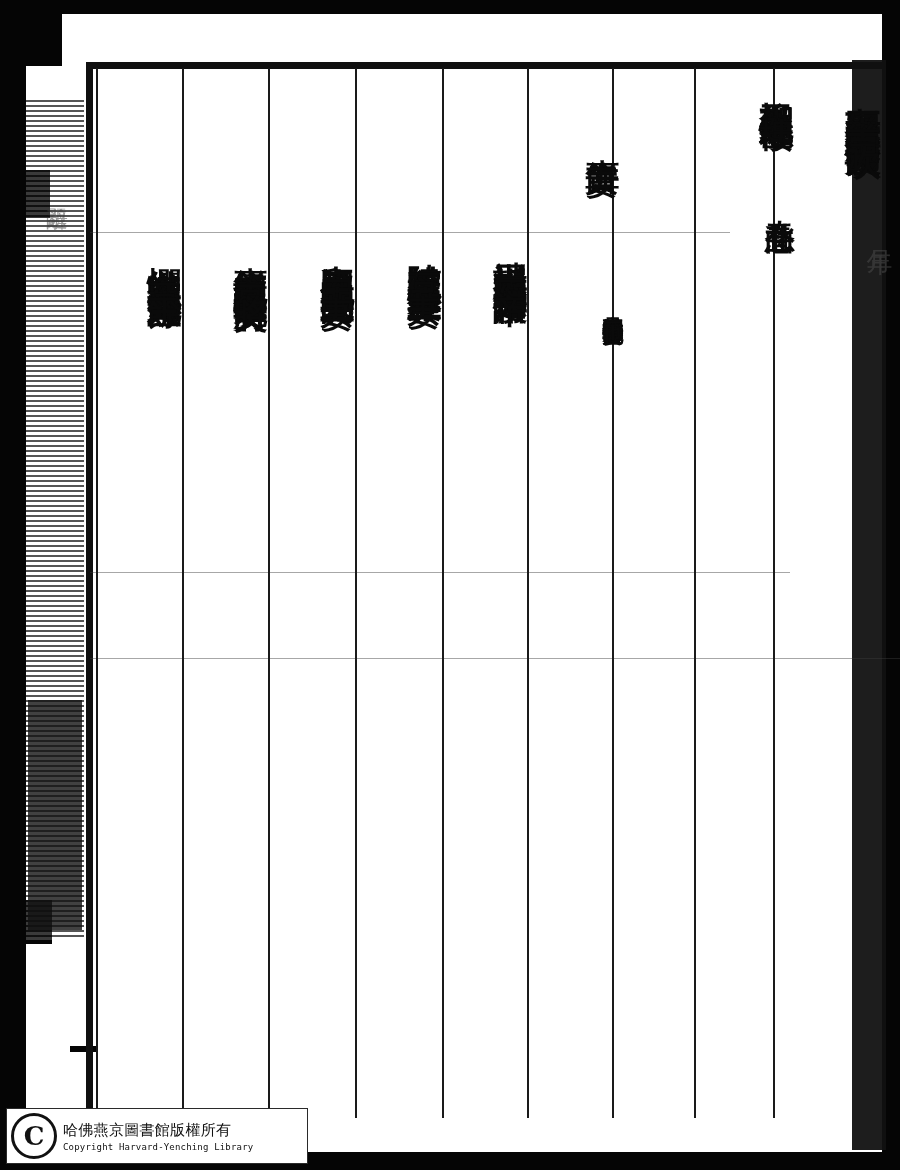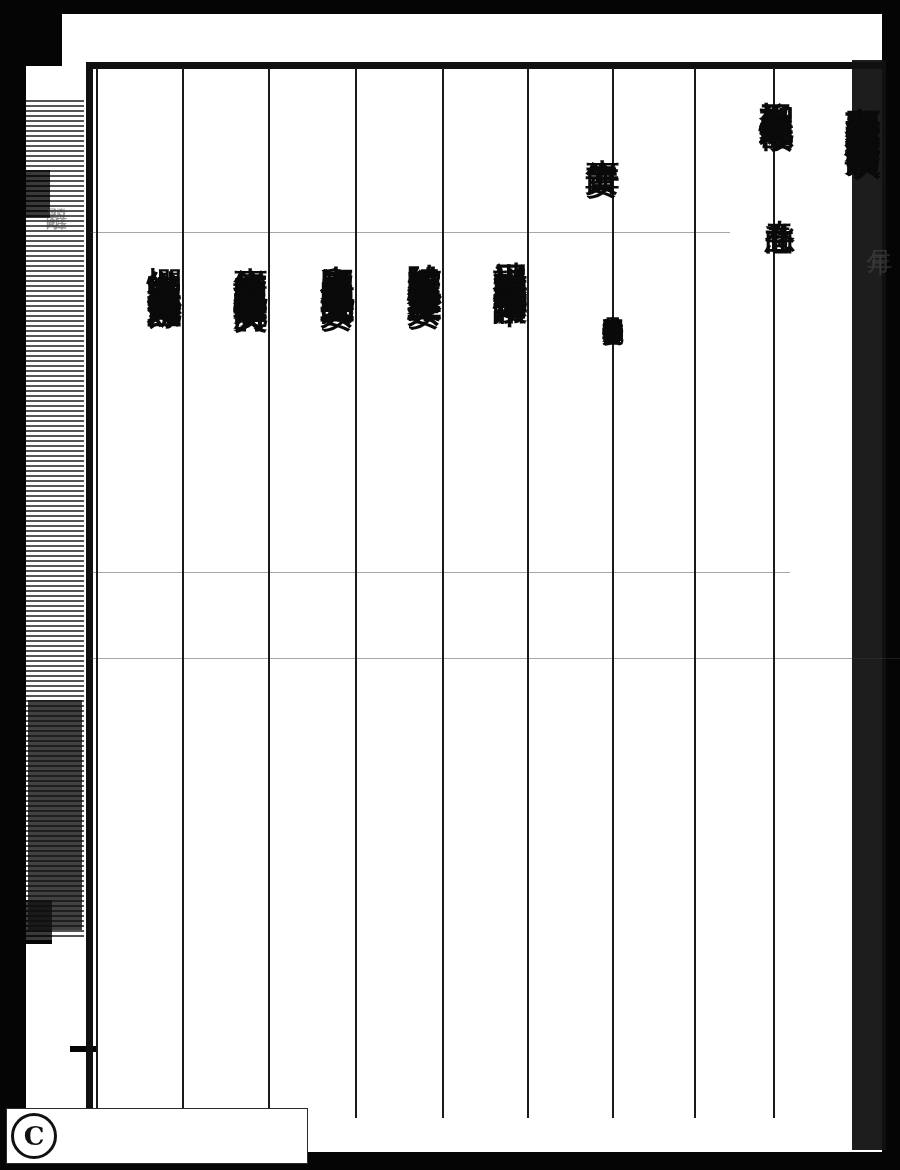--- a/index.html
+++ b/index.html
@@ -193,15 +193,19 @@
 
   <div class="vcol size-body" style="right:632px; top:240px;">賣餅師也讓皇帝爲寧王時見妾貌美將</div>
 
   <div class="vcol size-body" style="right:718px; top:240px;">懼之納以入宮妾以死自誓如此月餘王</div>
 
   <div class="margin-mark" style="right:2px; top:230px;">年月</div>
   <div class="left-mark" style="left:42px; top:190px;">題辭</div>
 
   <div id="stamp">
     <div class="cmark">C</div>
+    <div class="stxt">
+      <div class="line1">哈佛燕京圖書館版權所有</div>
+      <div class="line2">Copyright Harvard-Yenching Library</div>
+    </div>
   </div>
 
 </div>
 
 </body></html>

